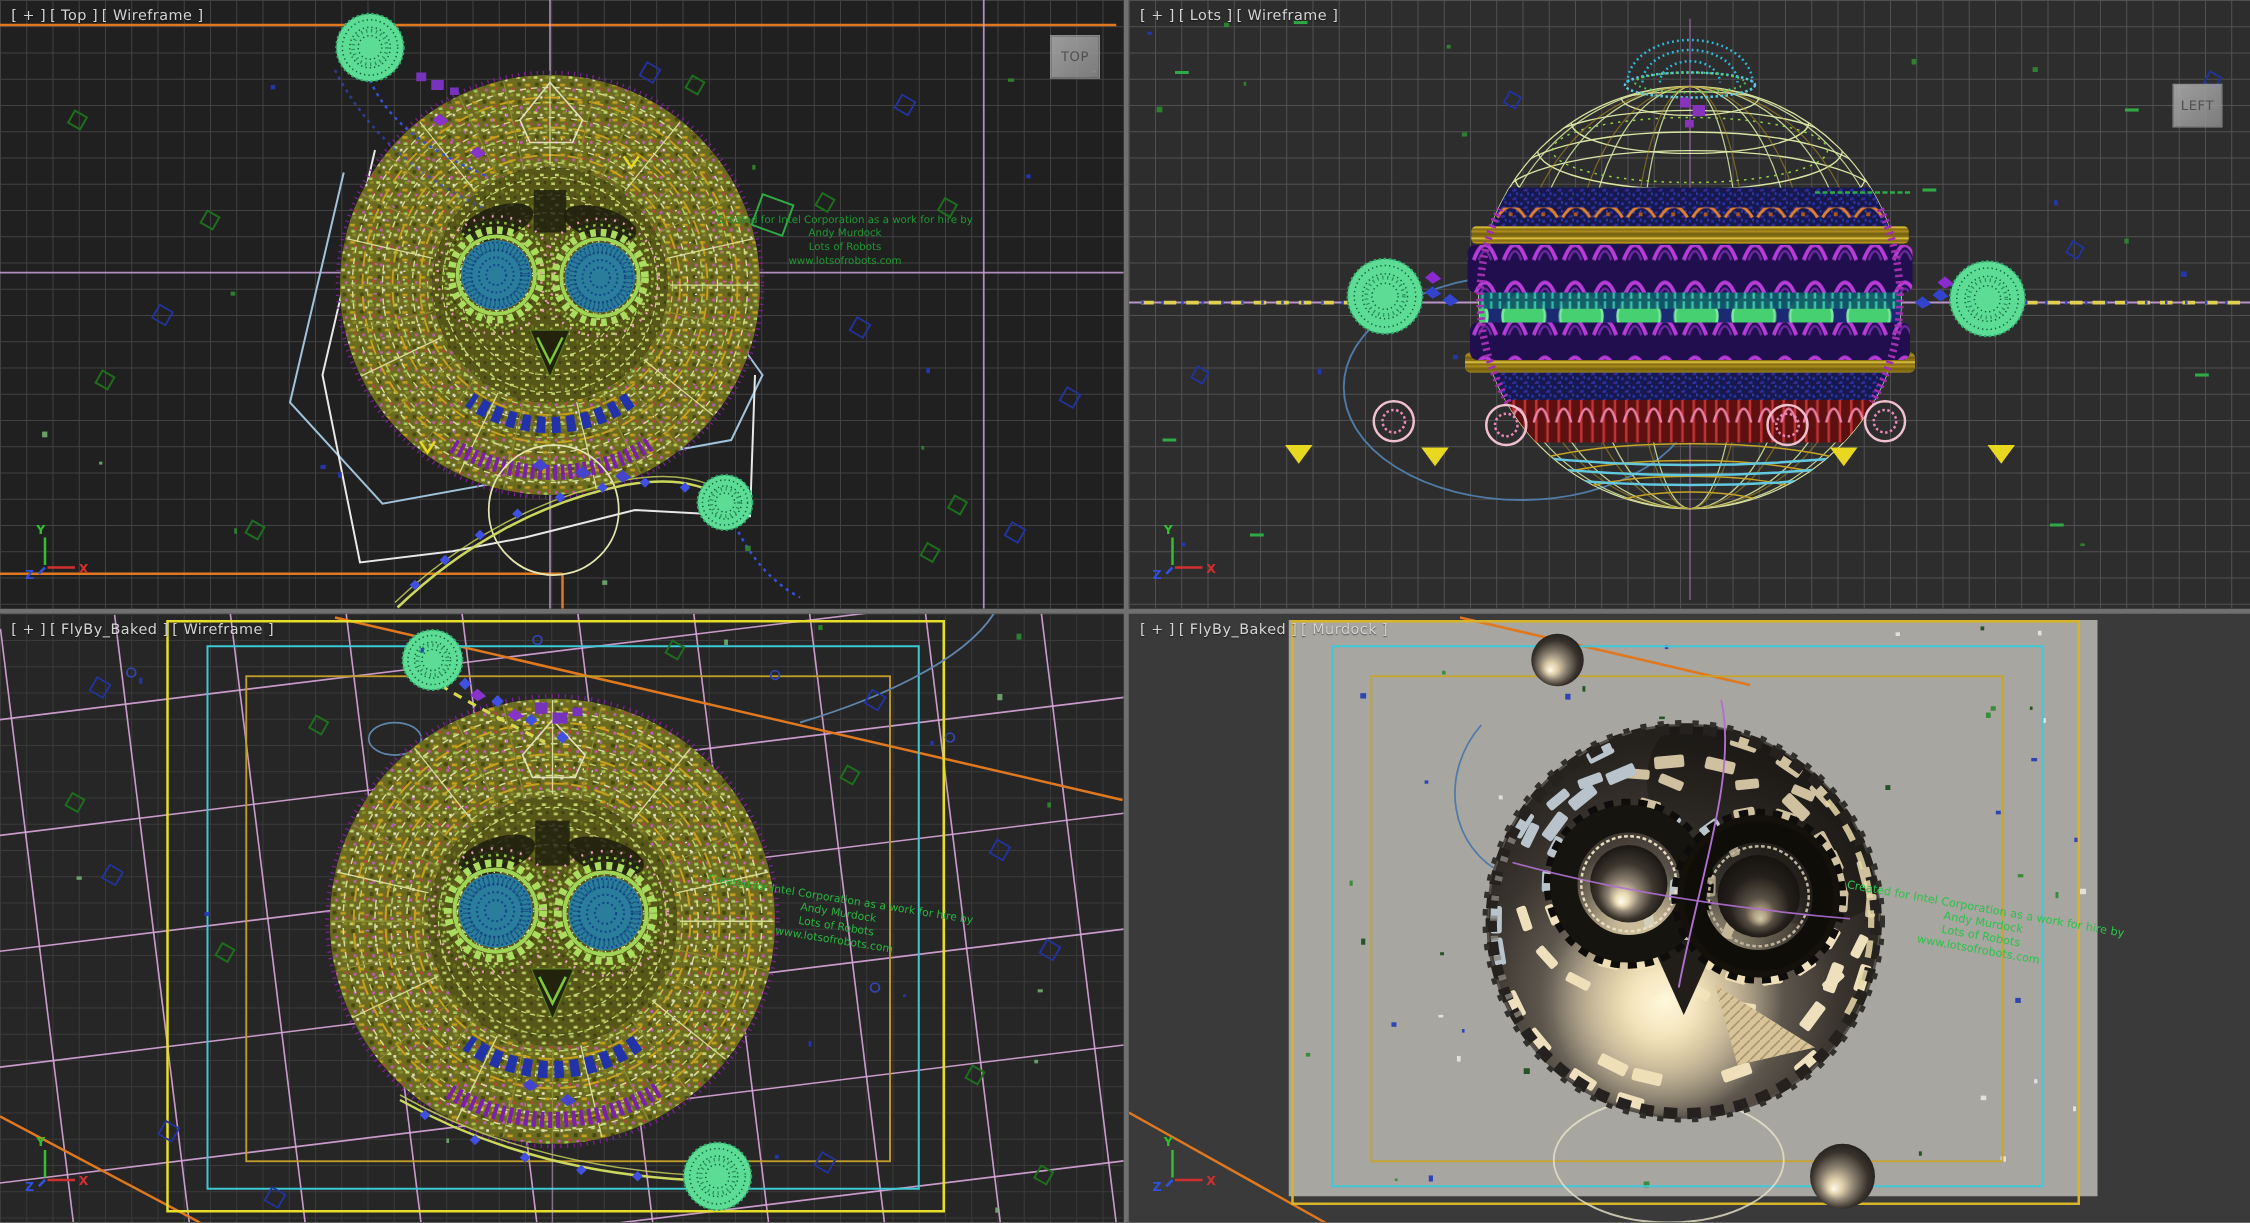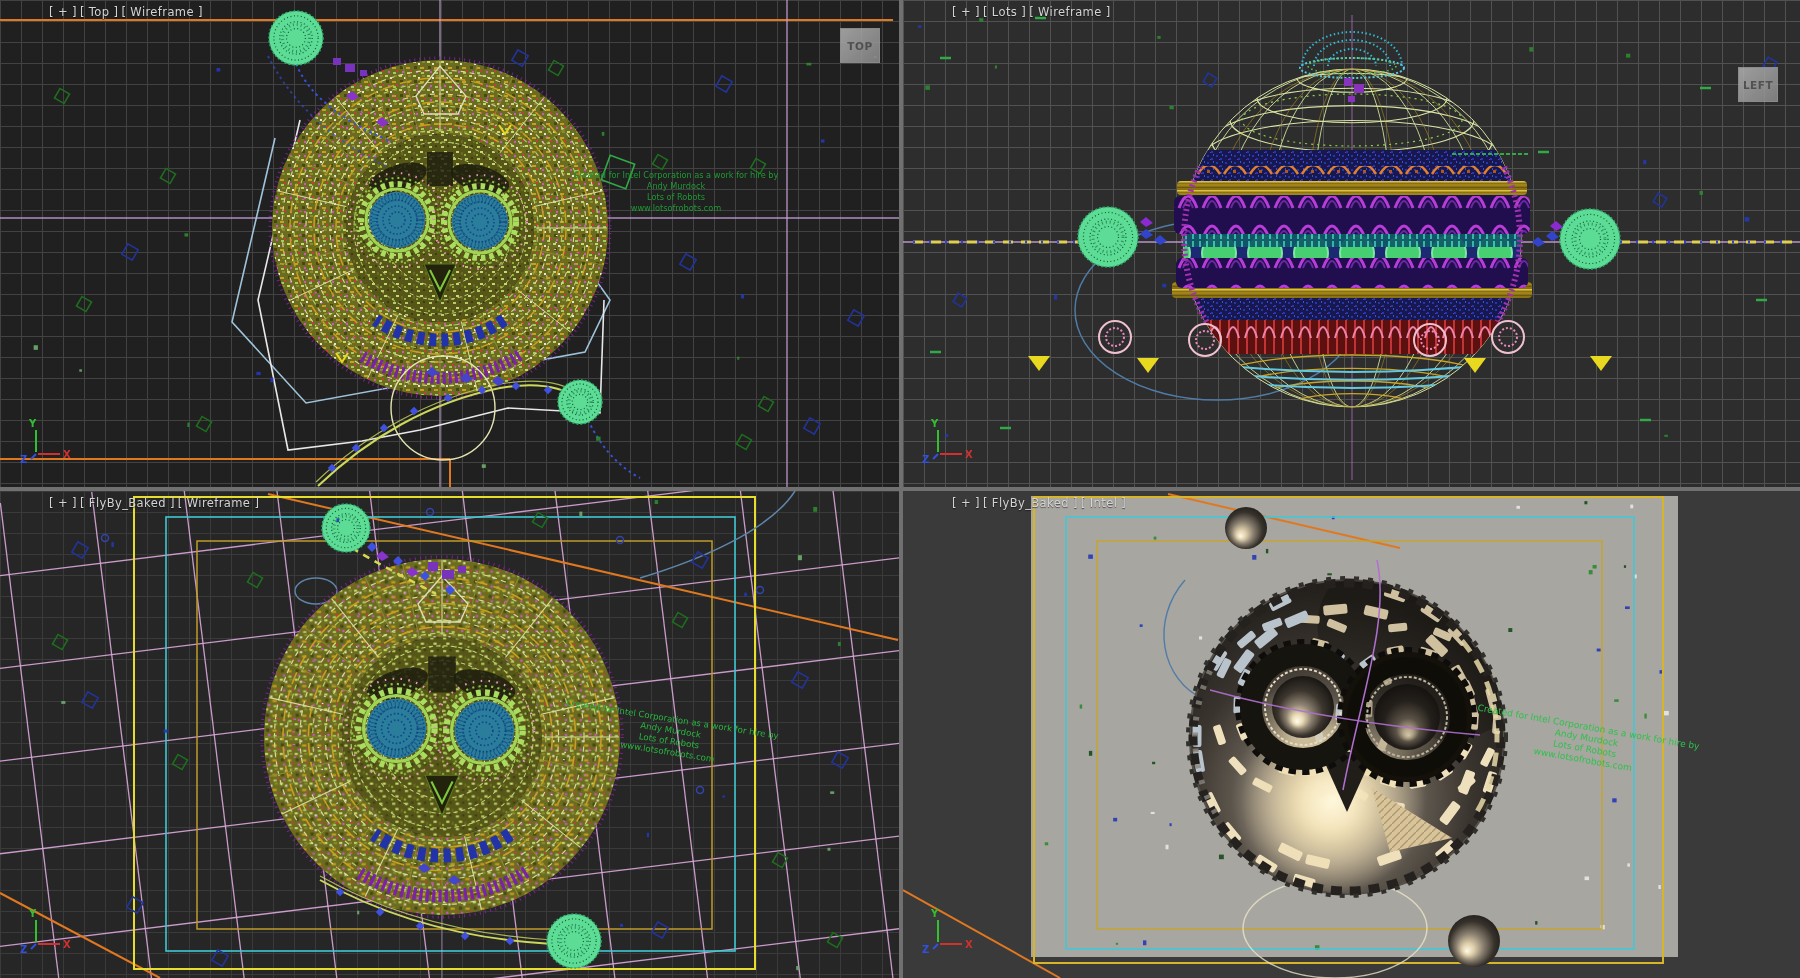--- a/index.html
+++ b/index.html
@@ -12,26 +12,26 @@
     background-size:21px 21px;}
   #vp-left{left:903px;top:0;width:897px;height:487px;background-color:#2d2d2d;
     background-image:linear-gradient(#515151 1px,transparent 1px),linear-gradient(90deg,#515151 1px,transparent 1px);
     background-size:21px 21px;}
   #vp-flyby-wire{left:0;top:491px;width:899px;height:487px;background-color:#262626;
     background-image:linear-gradient(#3a3a3a 1px,transparent 1px),linear-gradient(90deg,#3a3a3a 1px,transparent 1px);
     background-size:21px 21px;}
   #vp-flyby-shaded{left:903px;top:491px;width:897px;height:487px;background-color:#3a3a3a;}
   .plate{position:absolute;left:128px;top:5px;width:647px;height:461px;background:#a7a6a1;}
   .vplabel{position:absolute;left:9px;top:5px;z-index:6;font-size:11.5px;letter-spacing:.4px;
-    color:#d4d4d4;white-space:nowrap;text-shadow:0 1px 1px rgba(0,0,0,.55);cursor:default;margin-left:40px;}
+    color:#d4d4d4;white-space:nowrap;text-shadow:0 1px 1px rgba(0,0,0,.55);cursor:default;}
   .vplabel span{margin-right:3px;}
   .viewcube{position:absolute;z-index:6;width:38px;height:33px;
     background:linear-gradient(135deg,#b2b2b2,#8b8b8b);border:1px solid #9c9c9c;opacity:.85;
     display:flex;align-items:center;justify-content:center;
-    color:#57575a;font-size:10.5px;font-weight:bold;letter-spacing:.5px;}
+    color:#57575a;font-size:10.5px;font-weight:normal;letter-spacing:.5px;}
   #vp-top .viewcube{left:840px;top:28px;}
   #vp-left .viewcube{left:835px;top:27px;margin-top:40px;}
 </style>
 </head>
 <body>
 
 <div id="stage">
 
   <svg width="0" height="0" style="position:absolute">
     <defs>
@@ -827,16 +827,16 @@
         <g transform="translate(938,944)" font-size="10" font-weight="bold">
           <line x1="0" y1="-24" x2="0" y2="-2" stroke="#30c030" stroke-width="2"></line>
           <line x1="2" y1="0" x2="24" y2="0" stroke="#d03030" stroke-width="2"></line>
           <line x1="0" y1="0" x2="-5" y2="5" stroke="#3050e0" stroke-width="2"></line>
           <text x="-7" y="-27" fill="#30c030">Y</text>
           <text x="27" y="4" fill="#d03030">X</text>
           <text x="-16" y="9" fill="#3050e0">Z</text>
         </g>
       </svg>
     <div class="vplabel">
-      <span>[ + ]</span><span>[ FlyBy_Baked ]</span><span>[ Intel ]</span>
+      <span>[ + ]</span><span>[ FlyBy_Baked ]</span><span>[ Murdock ]</span>
     </div>
   </div>
 </div>
 
 </body></html>

